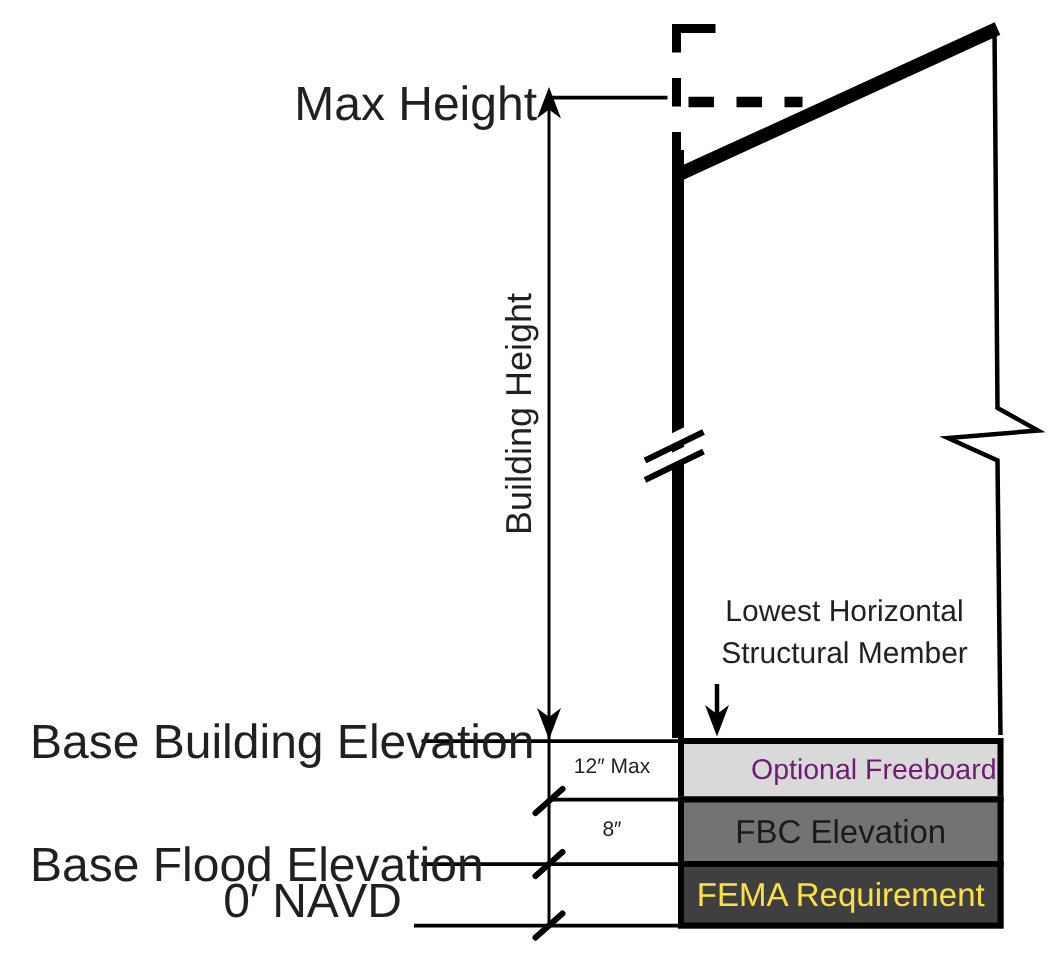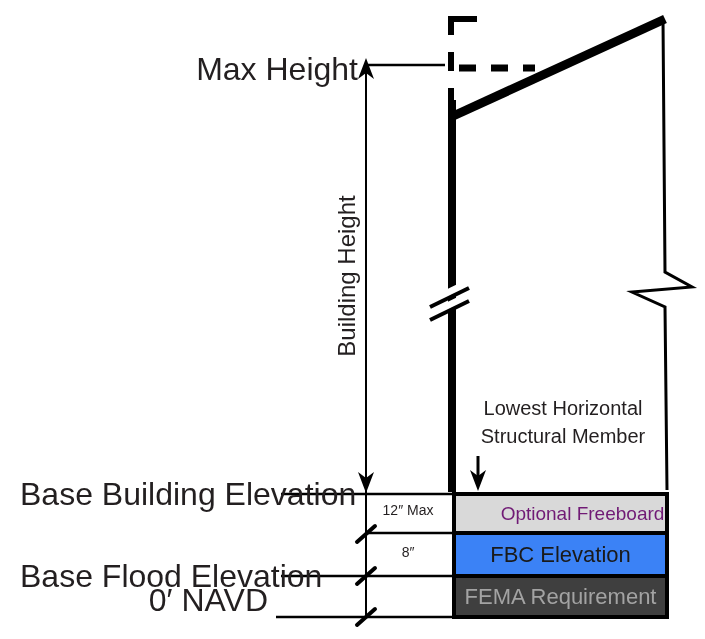--- a/index.html
+++ b/index.html
@@ -31,25 +31,25 @@
   .ebox.b3 .ebox-label{line-height:37px;}
 </style>
 </head>
 <body>
 
 <div class="stage">
 
   <div class="ebox b1" style="background-color: rgb(217, 217, 217);">
     <span class="ebox-label" style="color: #701a75; margin-left: 44px;">Optional Freeboard</span>
   </div>
-  <div class="ebox b2" style="background-color: #3b82f6;">
+  <div class="ebox b2" style="background-color: #737373;">
     <span class="ebox-label" style="color: rgb(26, 26, 26);">FBC Elevation</span>
   </div>
   <div class="ebox b3" style="background-color: rgb(63, 63, 63);">
-    <span class="ebox-label" style="color: #a3a3a3;">FEMA Requirement</span>
+    <span class="ebox-label" style="color: #fde047;">FEMA Requirement</span>
   </div>
 
   <svg width="705" height="639" viewBox="0 0 705 639">
 
     <rect x="448" y="100" width="8" height="392" fill="#000"></rect>
 
     <line x1="431" y1="301" x2="470" y2="282" stroke="#fff" stroke-width="7"></line>
     <line x1="430" y1="307" x2="469" y2="288" stroke="#000" stroke-width="4"></line>
     <line x1="431" y1="314" x2="470" y2="295" stroke="#fff" stroke-width="7"></line>
     <line x1="430" y1="320" x2="469" y2="301" stroke="#000" stroke-width="4"></line>

